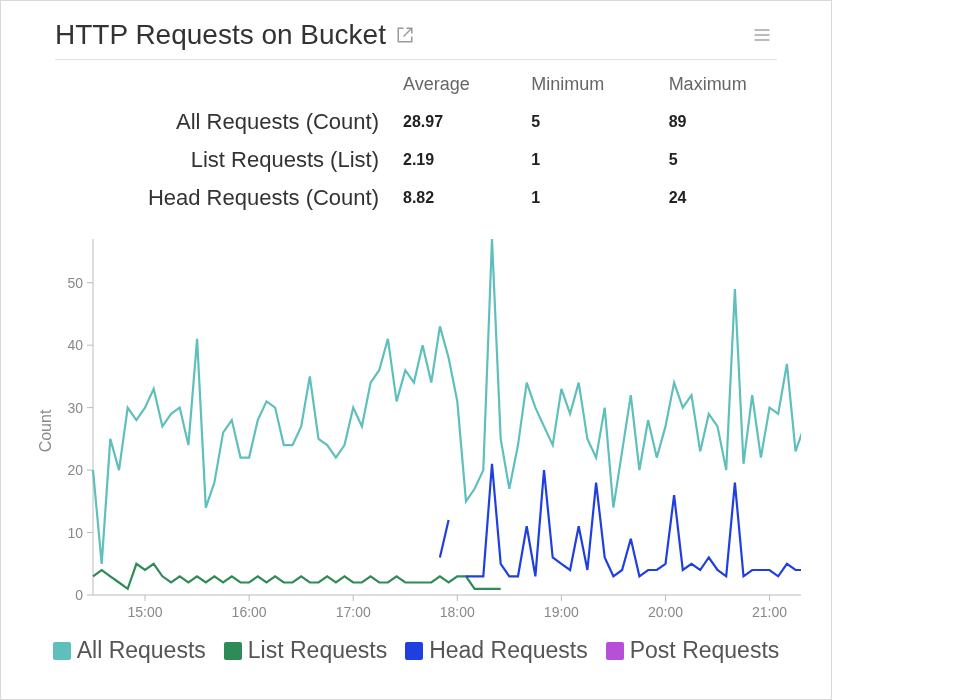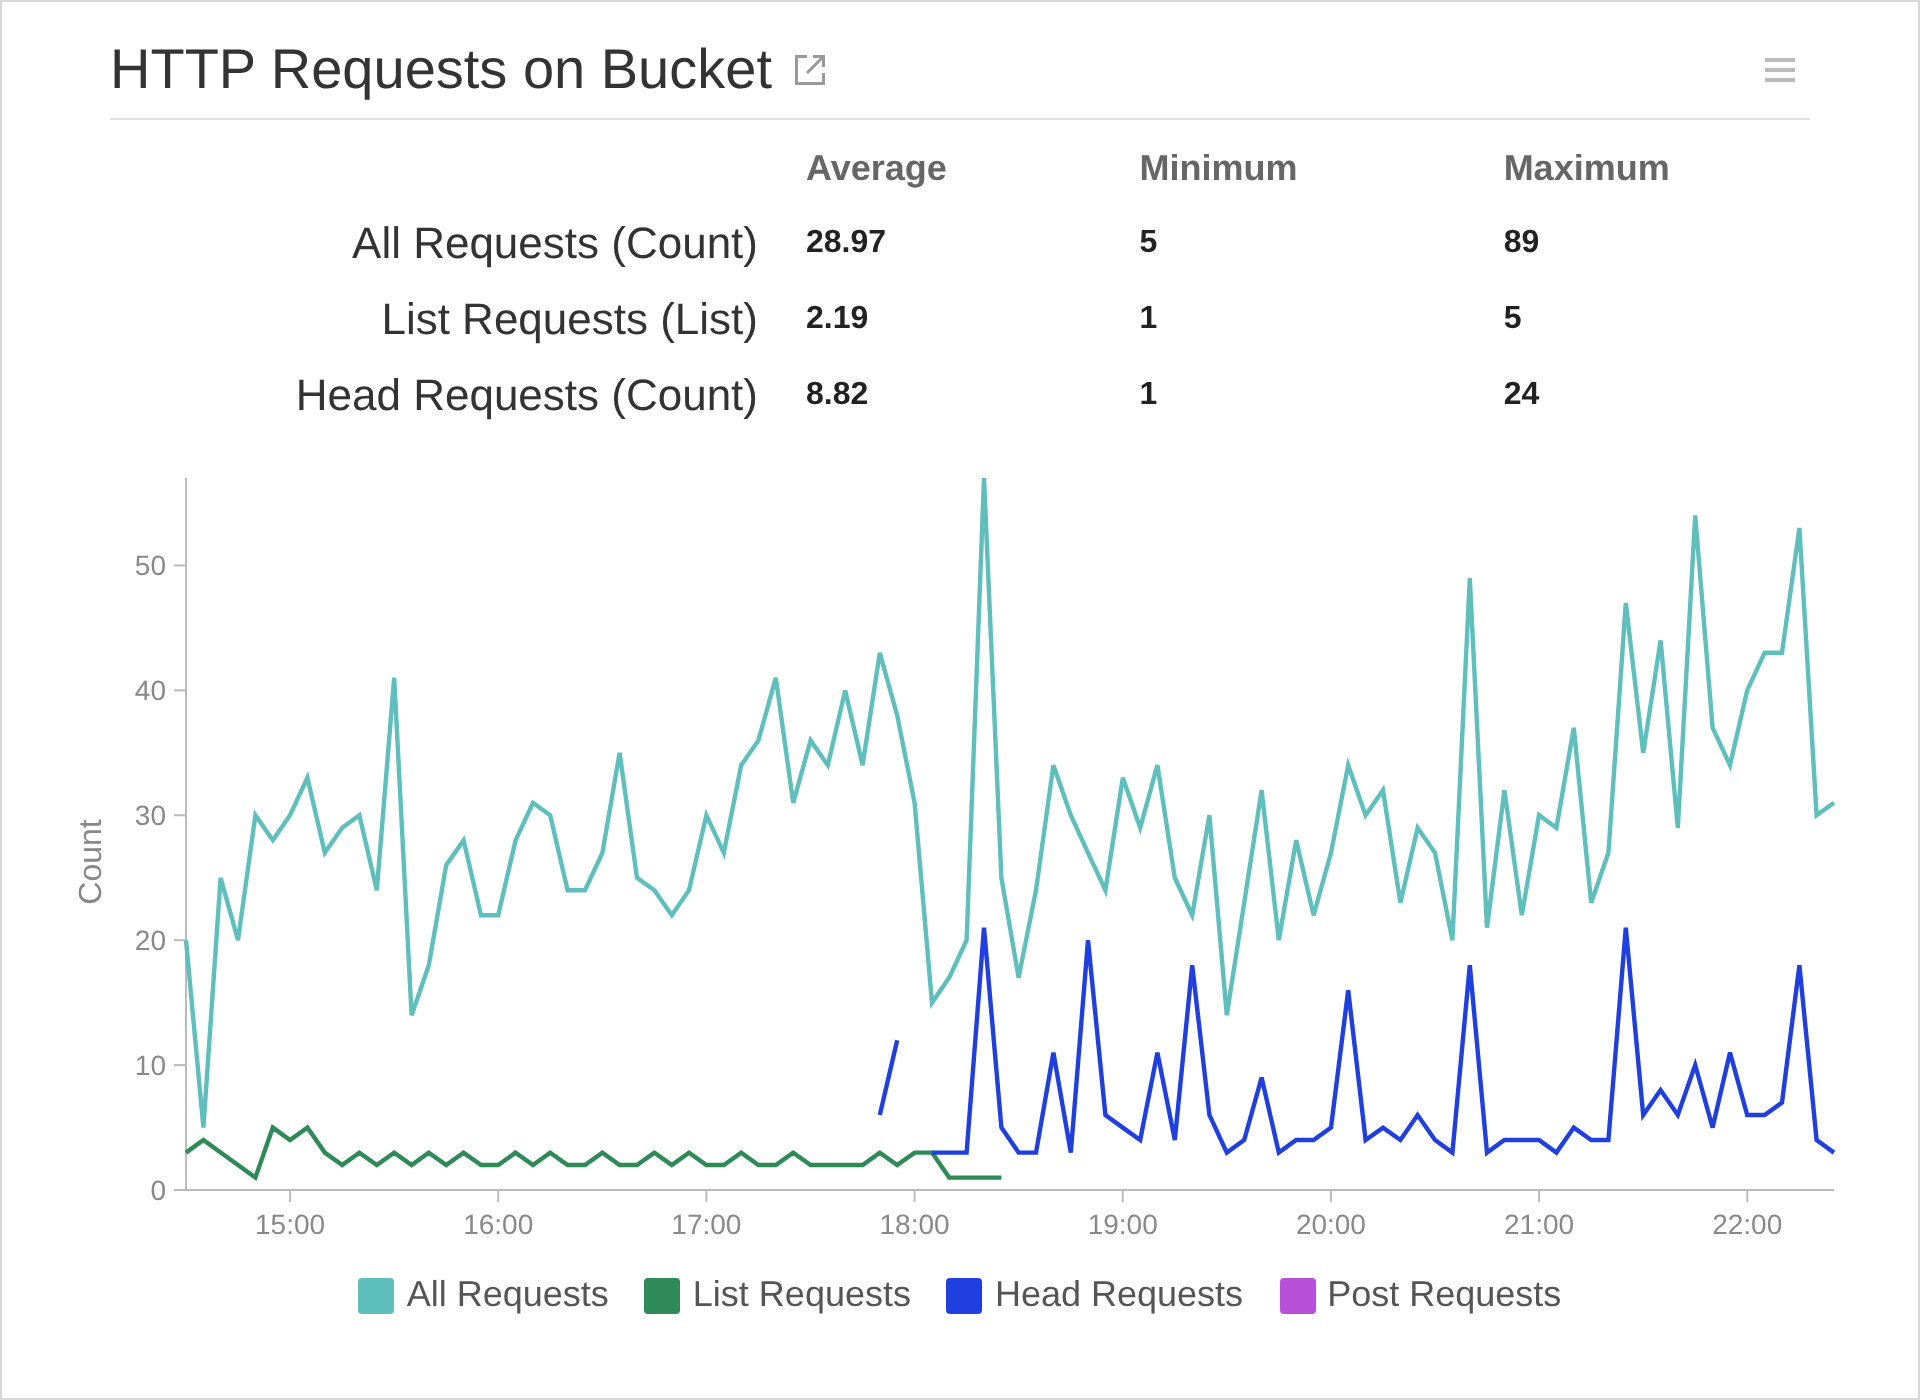--- a/index.html
+++ b/index.html
@@ -4,21 +4,21 @@
 <style>
   * { box-sizing: border-box; }
   html, body { margin: 0; padding: 0; }
   body {
     font-family: "Helvetica Neue", Helvetica, Arial, sans-serif;
     font-size: 14px;
     color: #333;
     background: #fff;
   }
   .panel {
-    width: 960px;
+    width: 832px;
     height: 700px;
     border: 1px solid #d8d8d8;
     padding: 18px 30px 10px 30px;
     position: relative;
   }
   .panel-header {
     display: flex;
     align-items: center;
     justify-content: space-between;
     border-bottom: 1px solid #e0e0e0;
@@ -38,21 +38,21 @@
   .external-icon svg { display: block; }
   .menu-icon { cursor: pointer; padding: 4px; }
   .menu-icon svg { display: block; }
 
   .stats-table {
     margin: 10px 0 14px 0;
     border-collapse: collapse;
     width: 100%;
   }
   .stats-table th {
-    font-weight: 700;
+    font-weight: 400;
     color: #666;
     font-size: 18px;
     text-align: left;
     padding: 4px 12px 8px 12px;
   }
   .stats-table th:first-child { text-align: right; }
   .stats-table td.label {
     text-align: right;
     color: #333;
     font-size: 22px;
@@ -85,21 +85,21 @@
   .series { fill: none; stroke-width: 2.2; }
   .color-all   { stroke: #5fbfbd; }
   .color-list  { stroke: #2e8b57; }
   .color-head  { stroke: #1f3fe0; }
 
   .legend {
     display: flex;
     justify-content: center;
     gap: 18px;
     margin-top: 6px;
-    font-size: 18px;
+    font-size: 23px;
     color: #555;
   }
   .legend-item { display: flex; align-items: center; gap: 6px; }
   .swatch { width: 18px; height: 18px; border-radius: 2px; display: inline-block; }
   .swatch.all  { background: #5fbfbd; }
   .swatch.list { background: #2e8b57; }
   .swatch.head { background: #1f3fe0; }
   .swatch.post { background: #b84fd8; }
 </style>
 </head>

